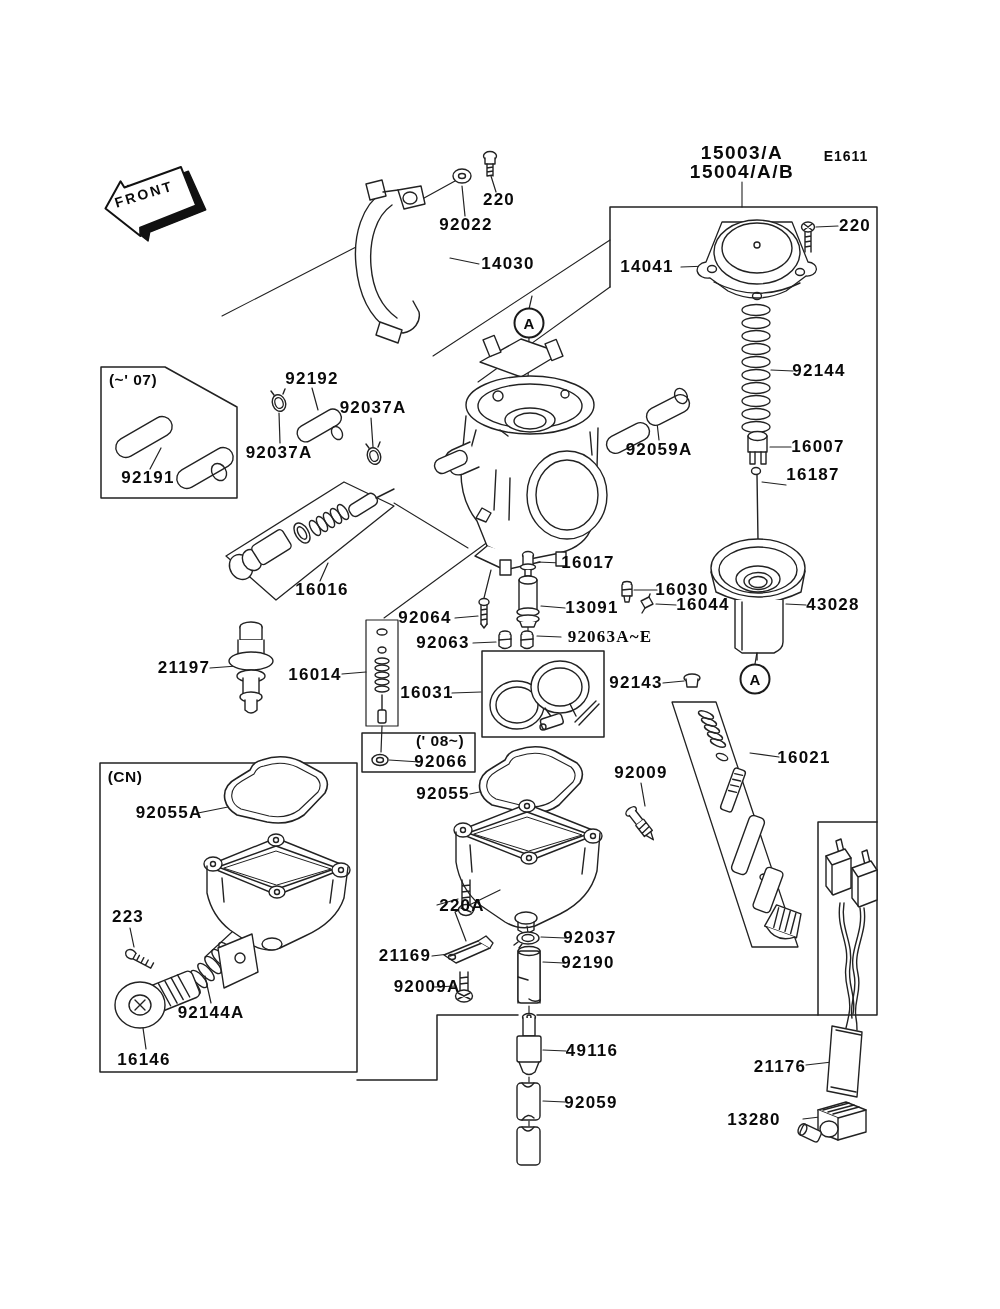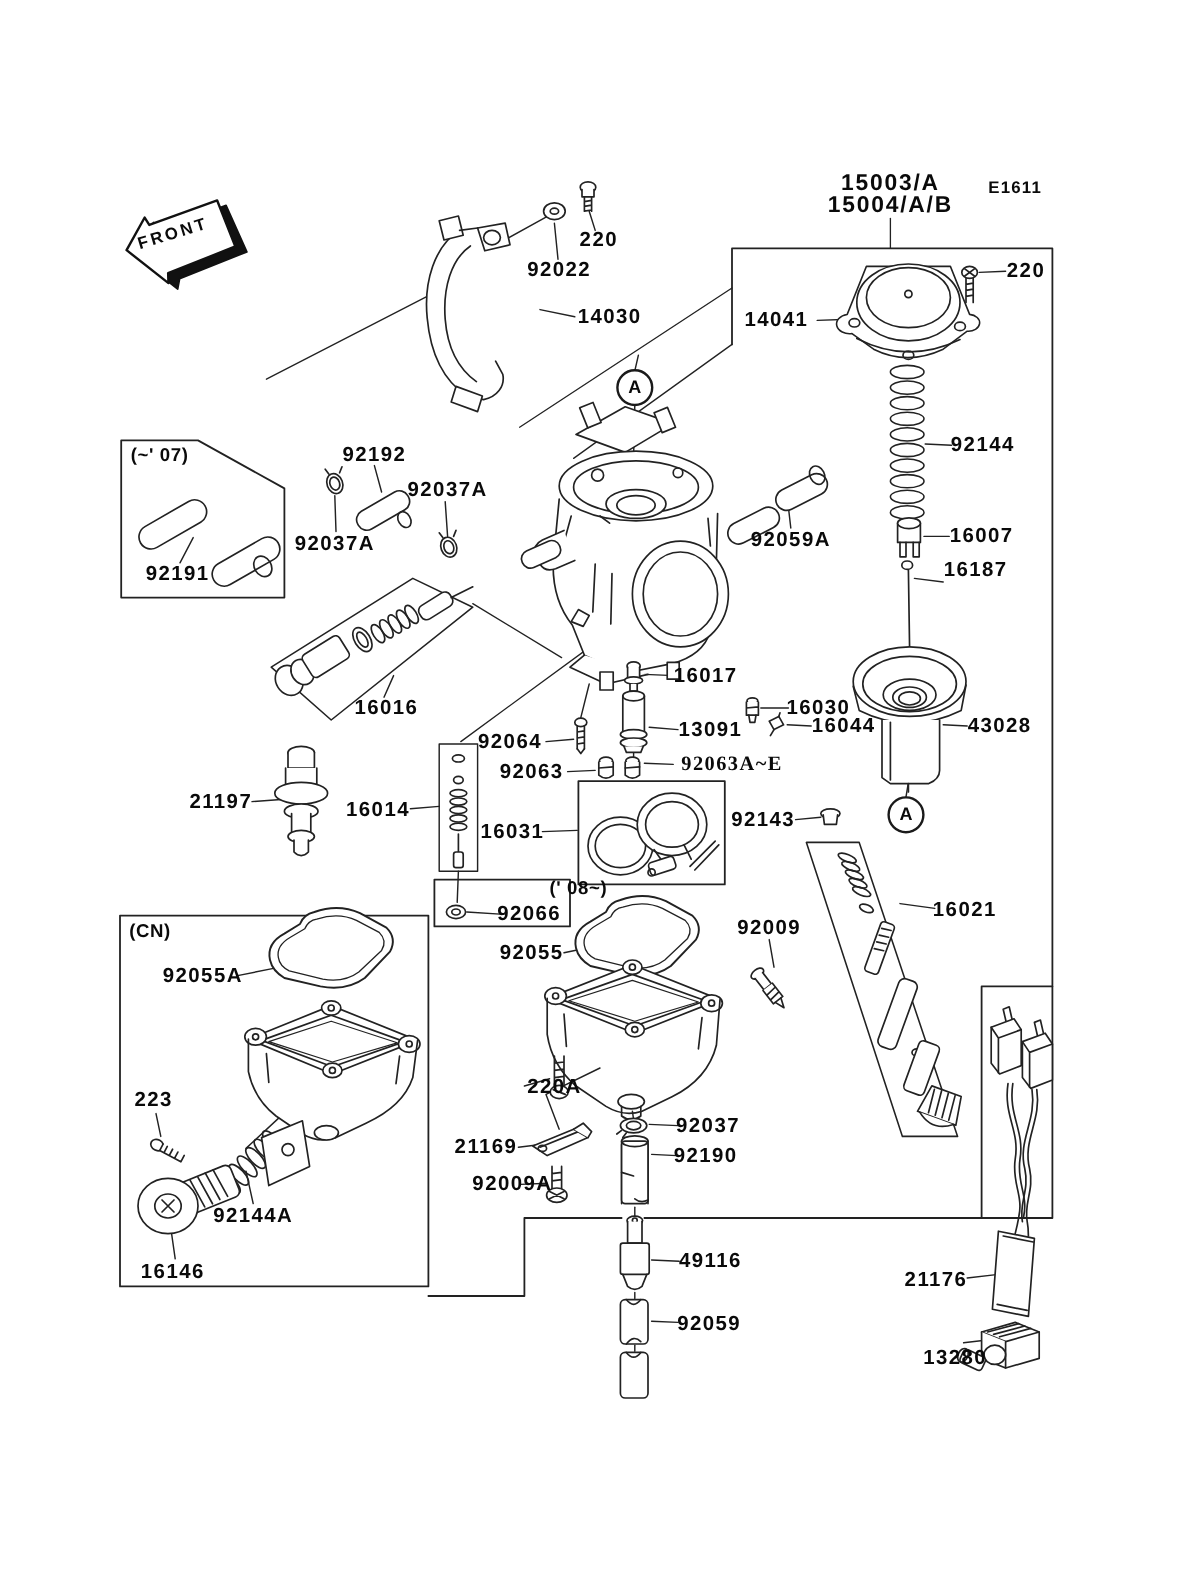--- a/index.html
+++ b/index.html
@@ -567,36 +567,36 @@
       <div class="part-label" style="left: 703px; top: 605px;">16044</div>
       <div class="part-label" style="left: 833px; top: 605px;">43028</div>
       <div class="part-label" style="left: 610px; top: 637px; font-family: Liberation Serif, serif;">92063A~E</div>
       <div class="part-label" style="left: 425px; top: 618px;">92064</div>
       <div class="part-label" style="left: 443px; top: 643px;">92063</div>
       <div class="part-label" style="left: 322px; top: 590px;">16016</div>
       <div class="part-label" style="left: 184px; top: 668px;">21197</div>
       <div class="part-label" style="left: 315px; top: 647px; margin-top: 28px;">16014</div>
       <div class="part-label" style="left: 427px; top: 693px;">16031</div>
       <div class="part-label" style="left: 636px; top: 683px;">92143</div>
-      <div class="part-label small" style="left: 440px; top: 741px; margin-left: 42px;">(' 08~)</div>
+      <div class="part-label small" style="left: 440px; top: 741px;">(' 08~)</div>
       <div class="part-label" style="left: 441px; top: 762px;">92066</div>
       <div class="part-label" style="left: 443px; top: 794px;">92055</div>
       <div class="part-label" style="left: 641px; top: 773px;">92009</div>
       <div class="part-label" style="left: 804px; top: 758px;">16021</div>
       <div class="part-label small" style="left: 125px; top: 777px;">(CN)</div>
       <div class="part-label" style="left: 169px; top: 813px;">92055A</div>
       <div class="part-label" style="left: 128px; top: 917px;">223</div>
       <div class="part-label" style="left: 211px; top: 1013px;">92144A</div>
       <div class="part-label" style="left: 144px; top: 1060px;">16146</div>
       <div class="part-label" style="left: 414px; top: 906px; margin-left: 48px;">220A</div>
       <div class="part-label" style="left: 405px; top: 956px;">21169</div>
       <div class="part-label" style="left: 403px; top: 987px; margin-left: 24px;">92009A</div>
       <div class="part-label" style="left: 590px; top: 938px;">92037</div>
       <div class="part-label" style="left: 588px; top: 963px;">92190</div>
       <div class="part-label" style="left: 592px; top: 1051px;">49116</div>
       <div class="part-label" style="left: 591px; top: 1103px;">92059</div>
       <div class="part-label" style="left: 780px; top: 1067px;">21176</div>
-      <div class="part-label" style="left: 796px; top: 1120px; margin-top: 12px;">13280</div>
+      <div class="part-label" style="left: 754px; top: 1120px;">13280</div>
       <div class="a-marker" style="left: 529px; top: 323px;">A</div>
       <div class="a-marker" style="left: 755px; top: 679px;">A</div>
     </div>
 
 </div>
 
 </body></html>

